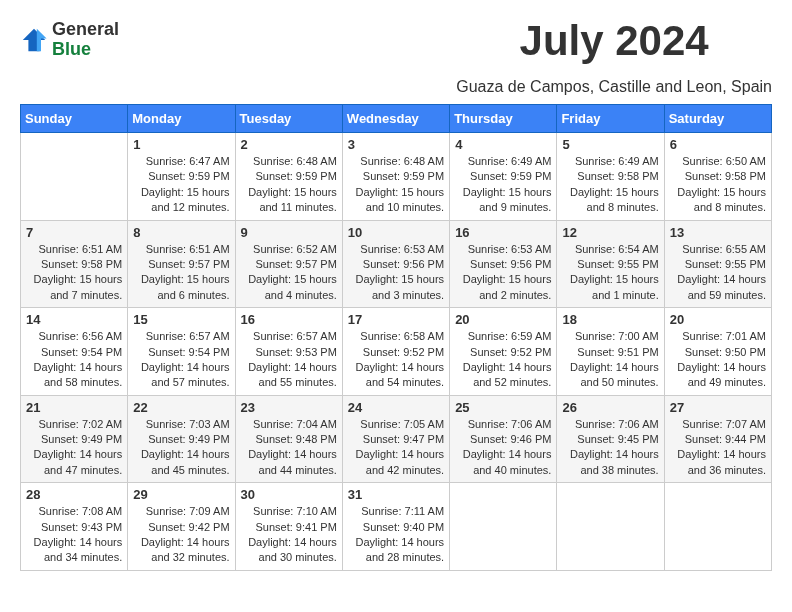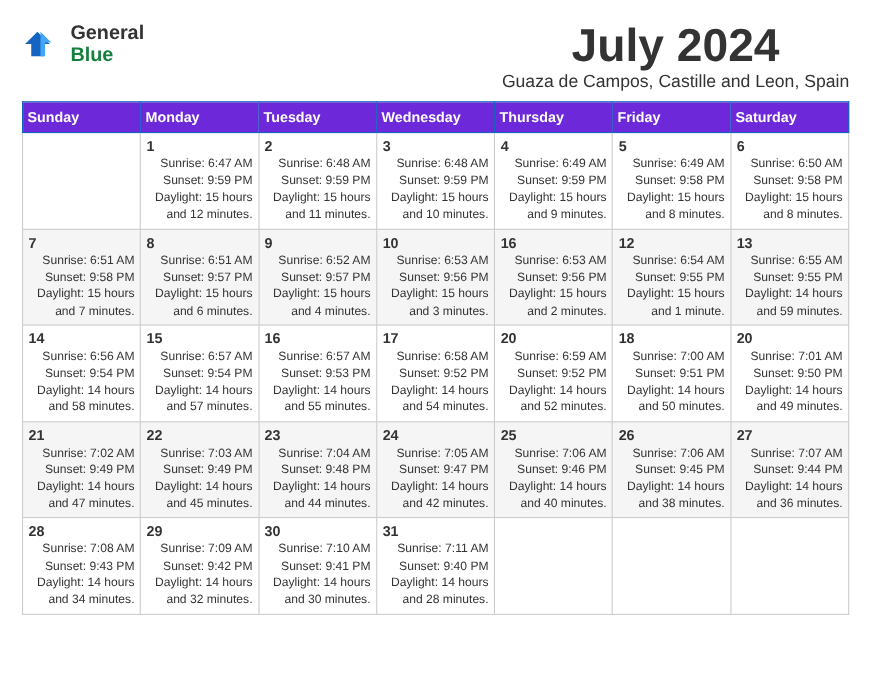--- a/index.html
+++ b/index.html
@@ -12,21 +12,21 @@
     }
     .header-section {
       display: flex;
       justify-content: space-between;
       align-items: flex-start;
       margin-bottom: 8px;
     }
     .logo {
       display: flex;
       align-items: center;
-      gap: 16px;
+      gap: 4px;
     }
     .logo-text {
       display: flex;
       flex-direction: column;
       line-height: 1.1;
     }
     .logo-general {
       font-size: 18px;
       font-weight: bold;
       color: #333;
@@ -45,29 +45,29 @@
     }
     .month-year {
       font-size: 42px;
       font-weight: bold;
       color: #333;
       line-height: 1;
     }
     .location {
       font-size: 16px;
       color: #333;
-      margin-top: 4px;
+      margin-top: 16px;
     }
     .calendar {
       width: 100%;
       border-collapse: collapse;
       font-size: 11px;
     }
     .calendar thead th {
-      background: #6d28d9;
+      background: #3b82f6;
       color: #fff;
       padding: 6px 4px;
       text-align: left;
       font-size: 13px;
       font-weight: bold;
       border: 1px solid #1565C0;
     }
     .calendar tbody td {
       border: 1px solid #ccc;
       padding: 4px 5px;

